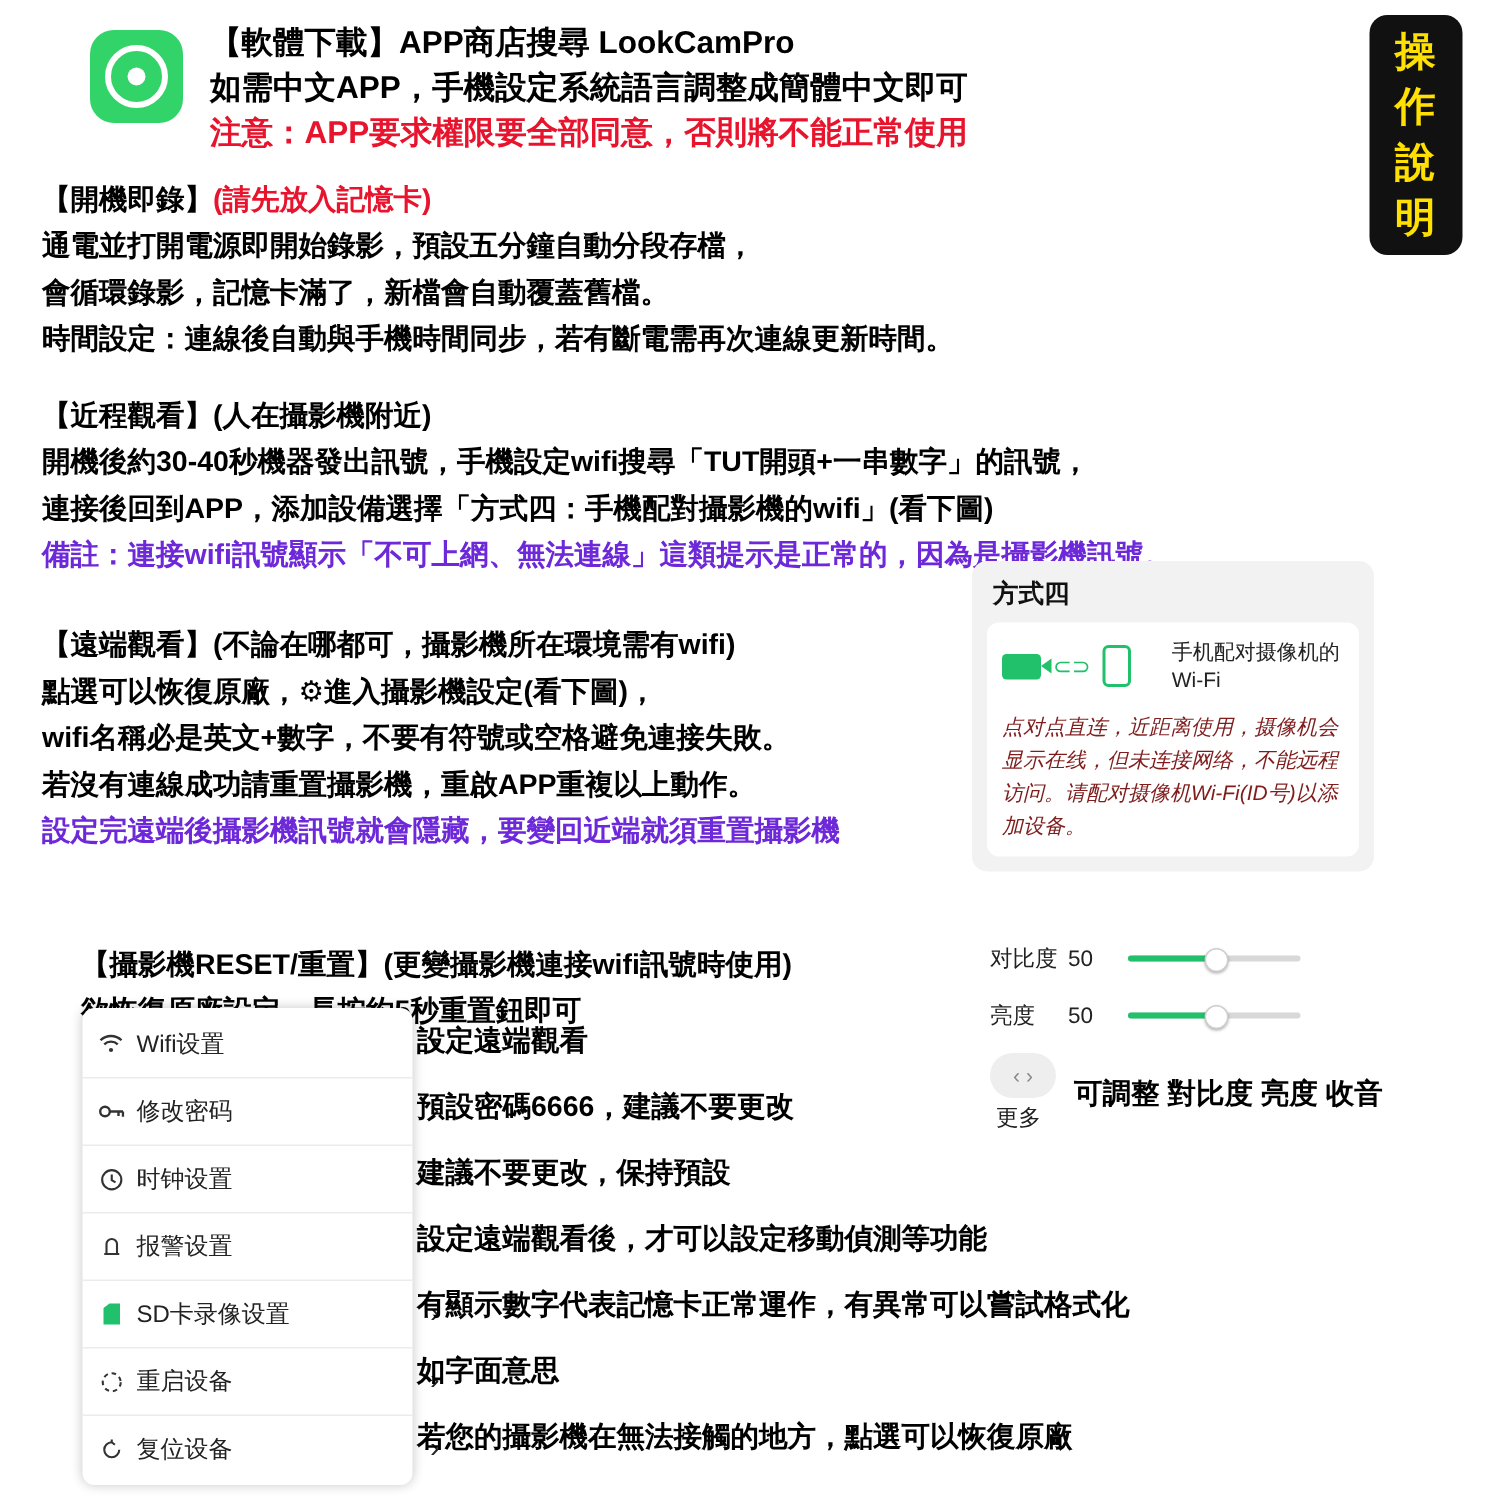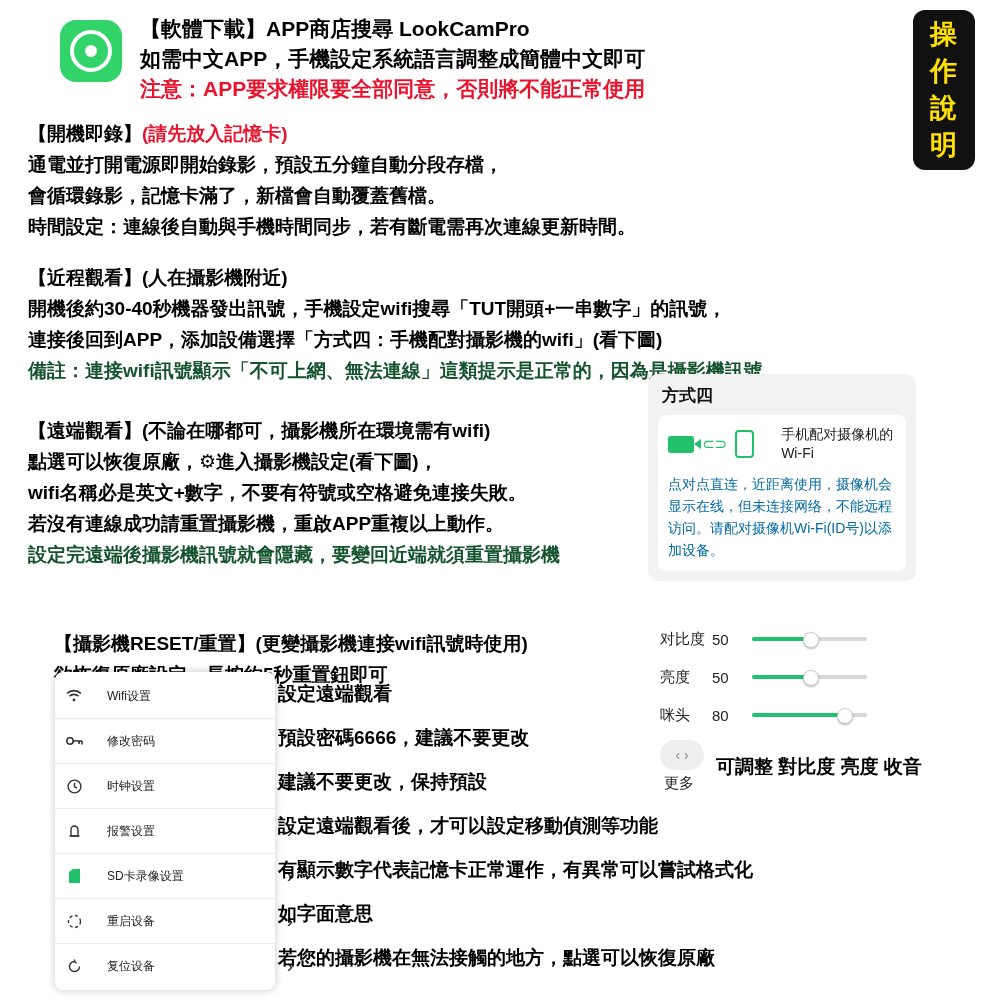--- a/index.html
+++ b/index.html
@@ -32,42 +32,42 @@
   .badge{
     position:absolute;right:25px;top:10px;width:62px;height:160px;border-radius:12px;
     background:#111;color:#ffe000;font-weight:bold;font-size:27px;
     display:flex;flex-direction:column;align-items:center;justify-content:center;
     line-height:37px;letter-spacing:1px;
   }
 
   
   .sec{position:absolute;left:28px;}
   .ln{font-size:19px;line-height:31px;white-space:nowrap;font-weight:bold;}
-  .red{color:#14532d;}
+  .red{color:#6d28d9;}
 
   
   .card{
     position:absolute;left:648px;top:374px;width:268px;
     background:#f2f2f2;border-radius:10px;padding:8px 10px 10px 10px;
     box-sizing:border-box;
   }
   .card-title{font-size:17px;font-weight:bold;margin:2px 0 8px 4px;color:#111;}
   .card-inner{background:#ffffff;border-radius:8px;padding:10px 10px;}
   .card-row{display:flex;align-items:center;gap:8px;}
   .ic-cam{
     width:26px;height:17px;background:#21c06b;border-radius:3px;position:relative;
   }
   .ic-cam:after{
     content:"";position:absolute;right:-7px;top:3px;border-style:solid;
     border-width:5px 7px 5px 0;border-color:transparent #21c06b transparent transparent;
   }
   .ic-link{font-size:15px;color:#21c06b;}
   .ic-phone{width:15px;height:24px;border:2.5px solid #21c06b;border-radius:4px;}
   .card-row-txt{font-size:14px;color:#222;line-height:19px;margin-left:19px;}
-  .card-desc{font-size:14px;color:#0369a1;line-height:22px;margin-top:10px;}
+  .card-desc{font-size:14px;color:#7f1d1d;line-height:22px;margin-top:10px;font-style:italic;}
 
   
   .sliders{position:absolute;left:660px;top:620px;width:320px;}
   .srow{display:flex;align-items:center;height:38px;}
   .slabel{font-size:15px;color:#222;width:52px;}
   .svalue{font-size:15px;color:#222;width:40px;}
   .strack{position:relative;width:115px;height:4px;background:#d8d8d8;border-radius:2px;}
   .sfill{position:absolute;left:0;top:0;height:4px;background:#21c06b;border-radius:2px;}
   .sknob{position:absolute;top:-5px;width:14px;height:14px;border-radius:50%;background:#ffffff;border:1px solid #cfcfcf;box-shadow:0 1px 2px rgba(0,0,0,.3);}
   .more-wrap{display:flex;align-items:center;margin-top:6px;}
@@ -82,21 +82,21 @@
   .menu{
     position:absolute;left:55px;top:672px;width:220px;background:#ffffff;
     border-radius:8px;box-shadow:0 0 8px rgba(0,0,0,.22);
     padding:2px 0;
   }
   .mitem{
     display:flex;align-items:center;height:44px;padding:0 10px;position:relative;
     border-bottom:1px solid #ececec;
   }
   .mitem:last-child{border-bottom:none;}
-  .mitem .mtxt{font-size:12px;color:#222;margin-left:24px;text-align:right;}
+  .mitem .mtxt{font-size:16px;color:#222;margin-left:8px;text-align:right;}
   .mitem .chev{position:absolute;right:-18px;font-size:19px;color:#222;}
   .micon{width:18px;display:flex;align-items:center;justify-content:center;font-size:15px;}
   .menu-notes{position:absolute;left:278px;top:672px;}
   .mnote{height:44px;display:flex;align-items:center;font-size:19px;font-weight:bold;white-space:nowrap;}
 </style>
 </head>
 <body>
 
 <div class="page">
 
@@ -173,28 +173,20 @@
       </div>
     </div>
     <div class="srow">
       <div class="slabel">亮度</div>
       <div class="svalue">50</div>
       <div class="strack">
         <div class="sfill" style="width:50%;"></div>
         <div class="sknob" style="left:calc(50% - 7px);"></div>
       </div>
     </div>
-    <div class="srow">
-      <div class="slabel">咪头</div>
-      <div class="svalue">80</div>
-      <div class="strack">
-        <div class="sfill" style="width:80%;"></div>
-        <div class="sknob" style="left:calc(80% - 7px);"></div>
-      </div>
-    </div>
     <div class="more-wrap">
       <div>
         <div class="more-btn">‹ ›</div>
         <div class="more-label">更多</div>
       </div>
       <div class="adjust-note">可調整 對比度 亮度 收音</div>
     </div>
   </div>
 
   <div class="menu">

